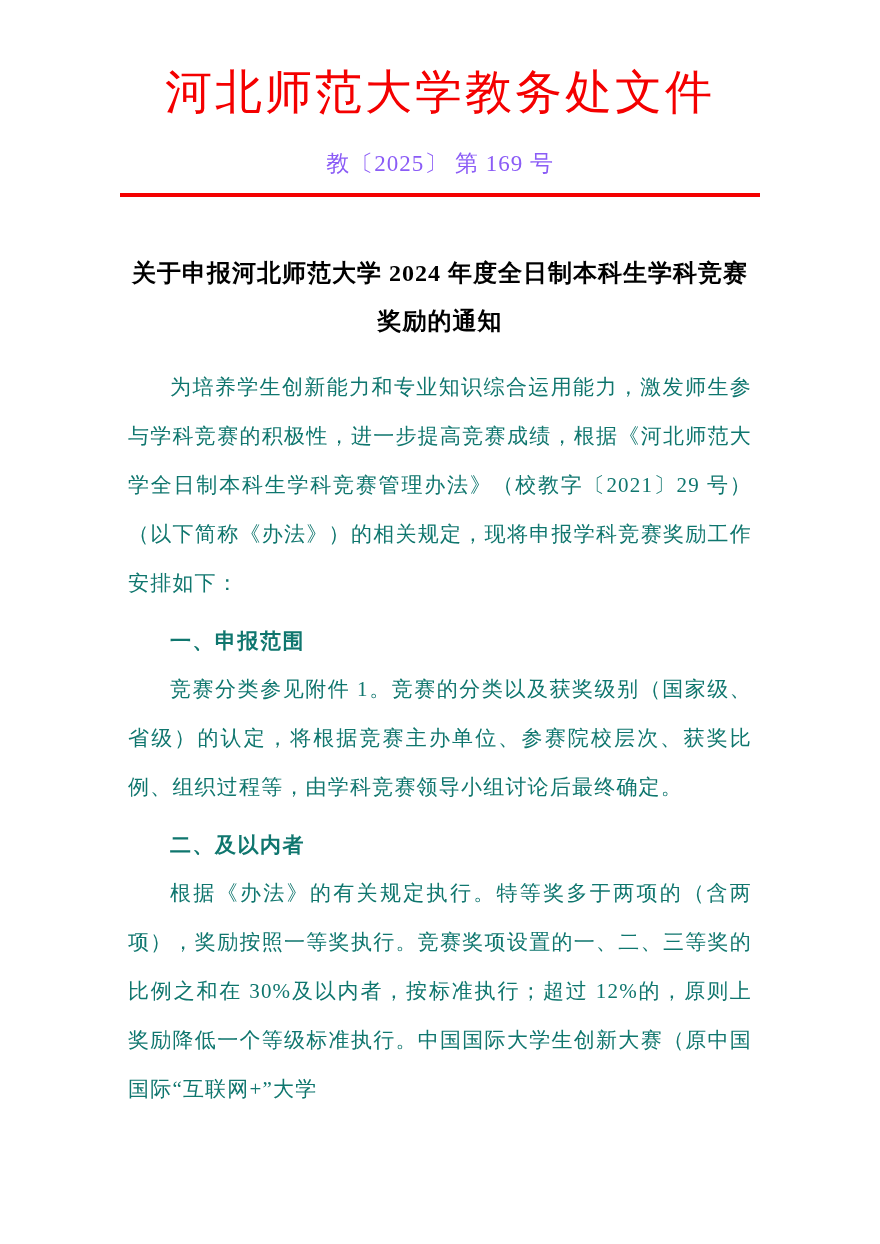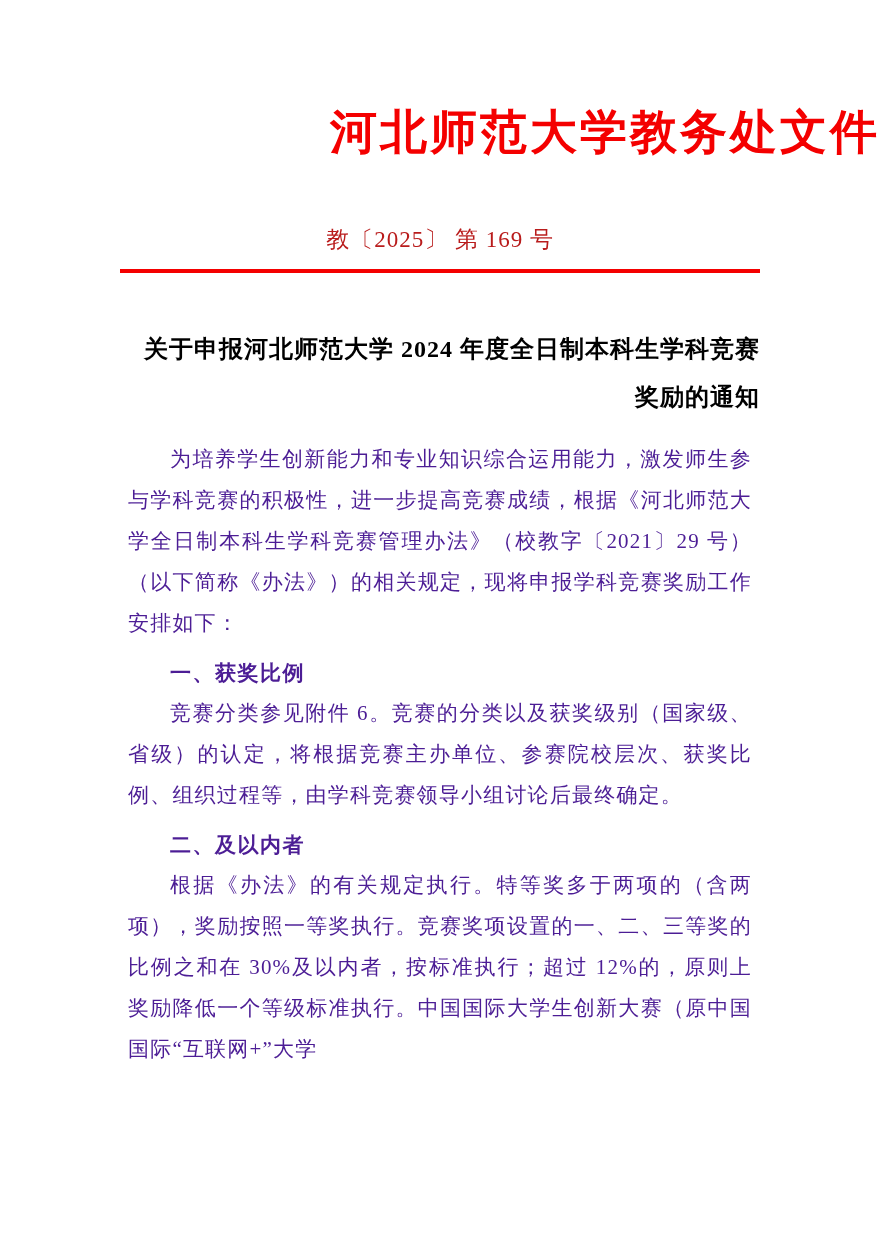--- a/index.html
+++ b/index.html
@@ -15,67 +15,67 @@
 
   .page {
     width: 880px;
     height: 1244px;
     background: #ffffff;
     position: relative;
   }
 
   
   .agency-title {
-    margin-top: 102px;
-    text-align: right;
+    margin-top: 62px;
+    text-align: center;
     font-size: 47px;
     line-height: 60px;
-    font-weight: bold;
+    font-weight: normal;
     letter-spacing: 3px;
     color: #f40000;
     font-family: "Liberation Serif", "DejaVu Serif", serif;
   }
 
   .doc-number {
-    margin-top: 64px;
+    margin-top: 28px;
     text-align: center;
     font-size: 23px;
     line-height: 28px;
-    color: #b91c1c;
+    color: #8b5cf6;
     letter-spacing: 1px;
   }
 
   .red-rule {
     width: 640px;
     height: 4px;
     background: #f40000;
     margin: 15px auto 0 auto;
   }
 
   
   .doc-title {
     margin: 52px auto 0 auto;
     width: 640px;
-    text-align: right;
+    text-align: center;
     font-size: 24px;
     line-height: 48px;
     font-weight: bold;
     letter-spacing: 1px;
     color: #000000;
   }
 
   
   .doc-body {
     width: 624px;
     margin: 18px auto 0 auto;
     font-size: 21px;
-    line-height: 41px;
+    line-height: 49px;
     letter-spacing: 1.2px;
     text-align: justify;
-    color: #4c1d95;
+    color: #0f766e;
   }
 
   .doc-body p.para {
     text-indent: 2em;
     margin: 0 0 8px 0;
   }
 
   .doc-body .section-heading {
     text-indent: 2em;
     font-weight: bold;
@@ -94,24 +94,24 @@
   <div class="doc-number">教〔2025〕 第 169 号</div>
 
   <div class="red-rule"></div>
 
   <div class="doc-title">关于申报河北师范大学 2024 年度全日制本科生学科竞赛奖励的通知</div>
 
   <div class="doc-body">
 
     <p class="para">为培养学生创新能力和专业知识综合运用能力，激发师生参与学科竞赛的积极性，进一步提高竞赛成绩，根据《河北师范大学全日制本科生学科竞赛管理办法》（校教字〔2021〕29 号）（以下简称《办法》）的相关规定，现将申报学科竞赛奖励工作安排如下：</p>
 
-    <p class="section-heading">一、获奖比例</p>
+    <p class="section-heading">一、申报范围</p>
 
 
-    <p class="para">竞赛分类参见附件 6。竞赛的分类以及获奖级别（国家级、省级）的认定，将根据竞赛主办单位、参赛院校层次、获奖比例、组织过程等，由学科竞赛领导小组讨论后最终确定。</p>
+    <p class="para">竞赛分类参见附件 1。竞赛的分类以及获奖级别（国家级、省级）的认定，将根据竞赛主办单位、参赛院校层次、获奖比例、组织过程等，由学科竞赛领导小组讨论后最终确定。</p>
 
     <p class="section-heading">二、及以内者</p>
 
     <p class="para">根据《办法》的有关规定执行。特等奖多于两项的（含两项），奖励按照一等奖执行。竞赛奖项设置的一、二、三等奖的比例之和在 30%及以内者，按标准执行；超过 12%的，原则上奖励降低一个等级标准执行。中国国际大学生创新大赛（原中国国际“互联网+”大学</p>
 
   </div>
 
 </div>
 
 </body></html>

